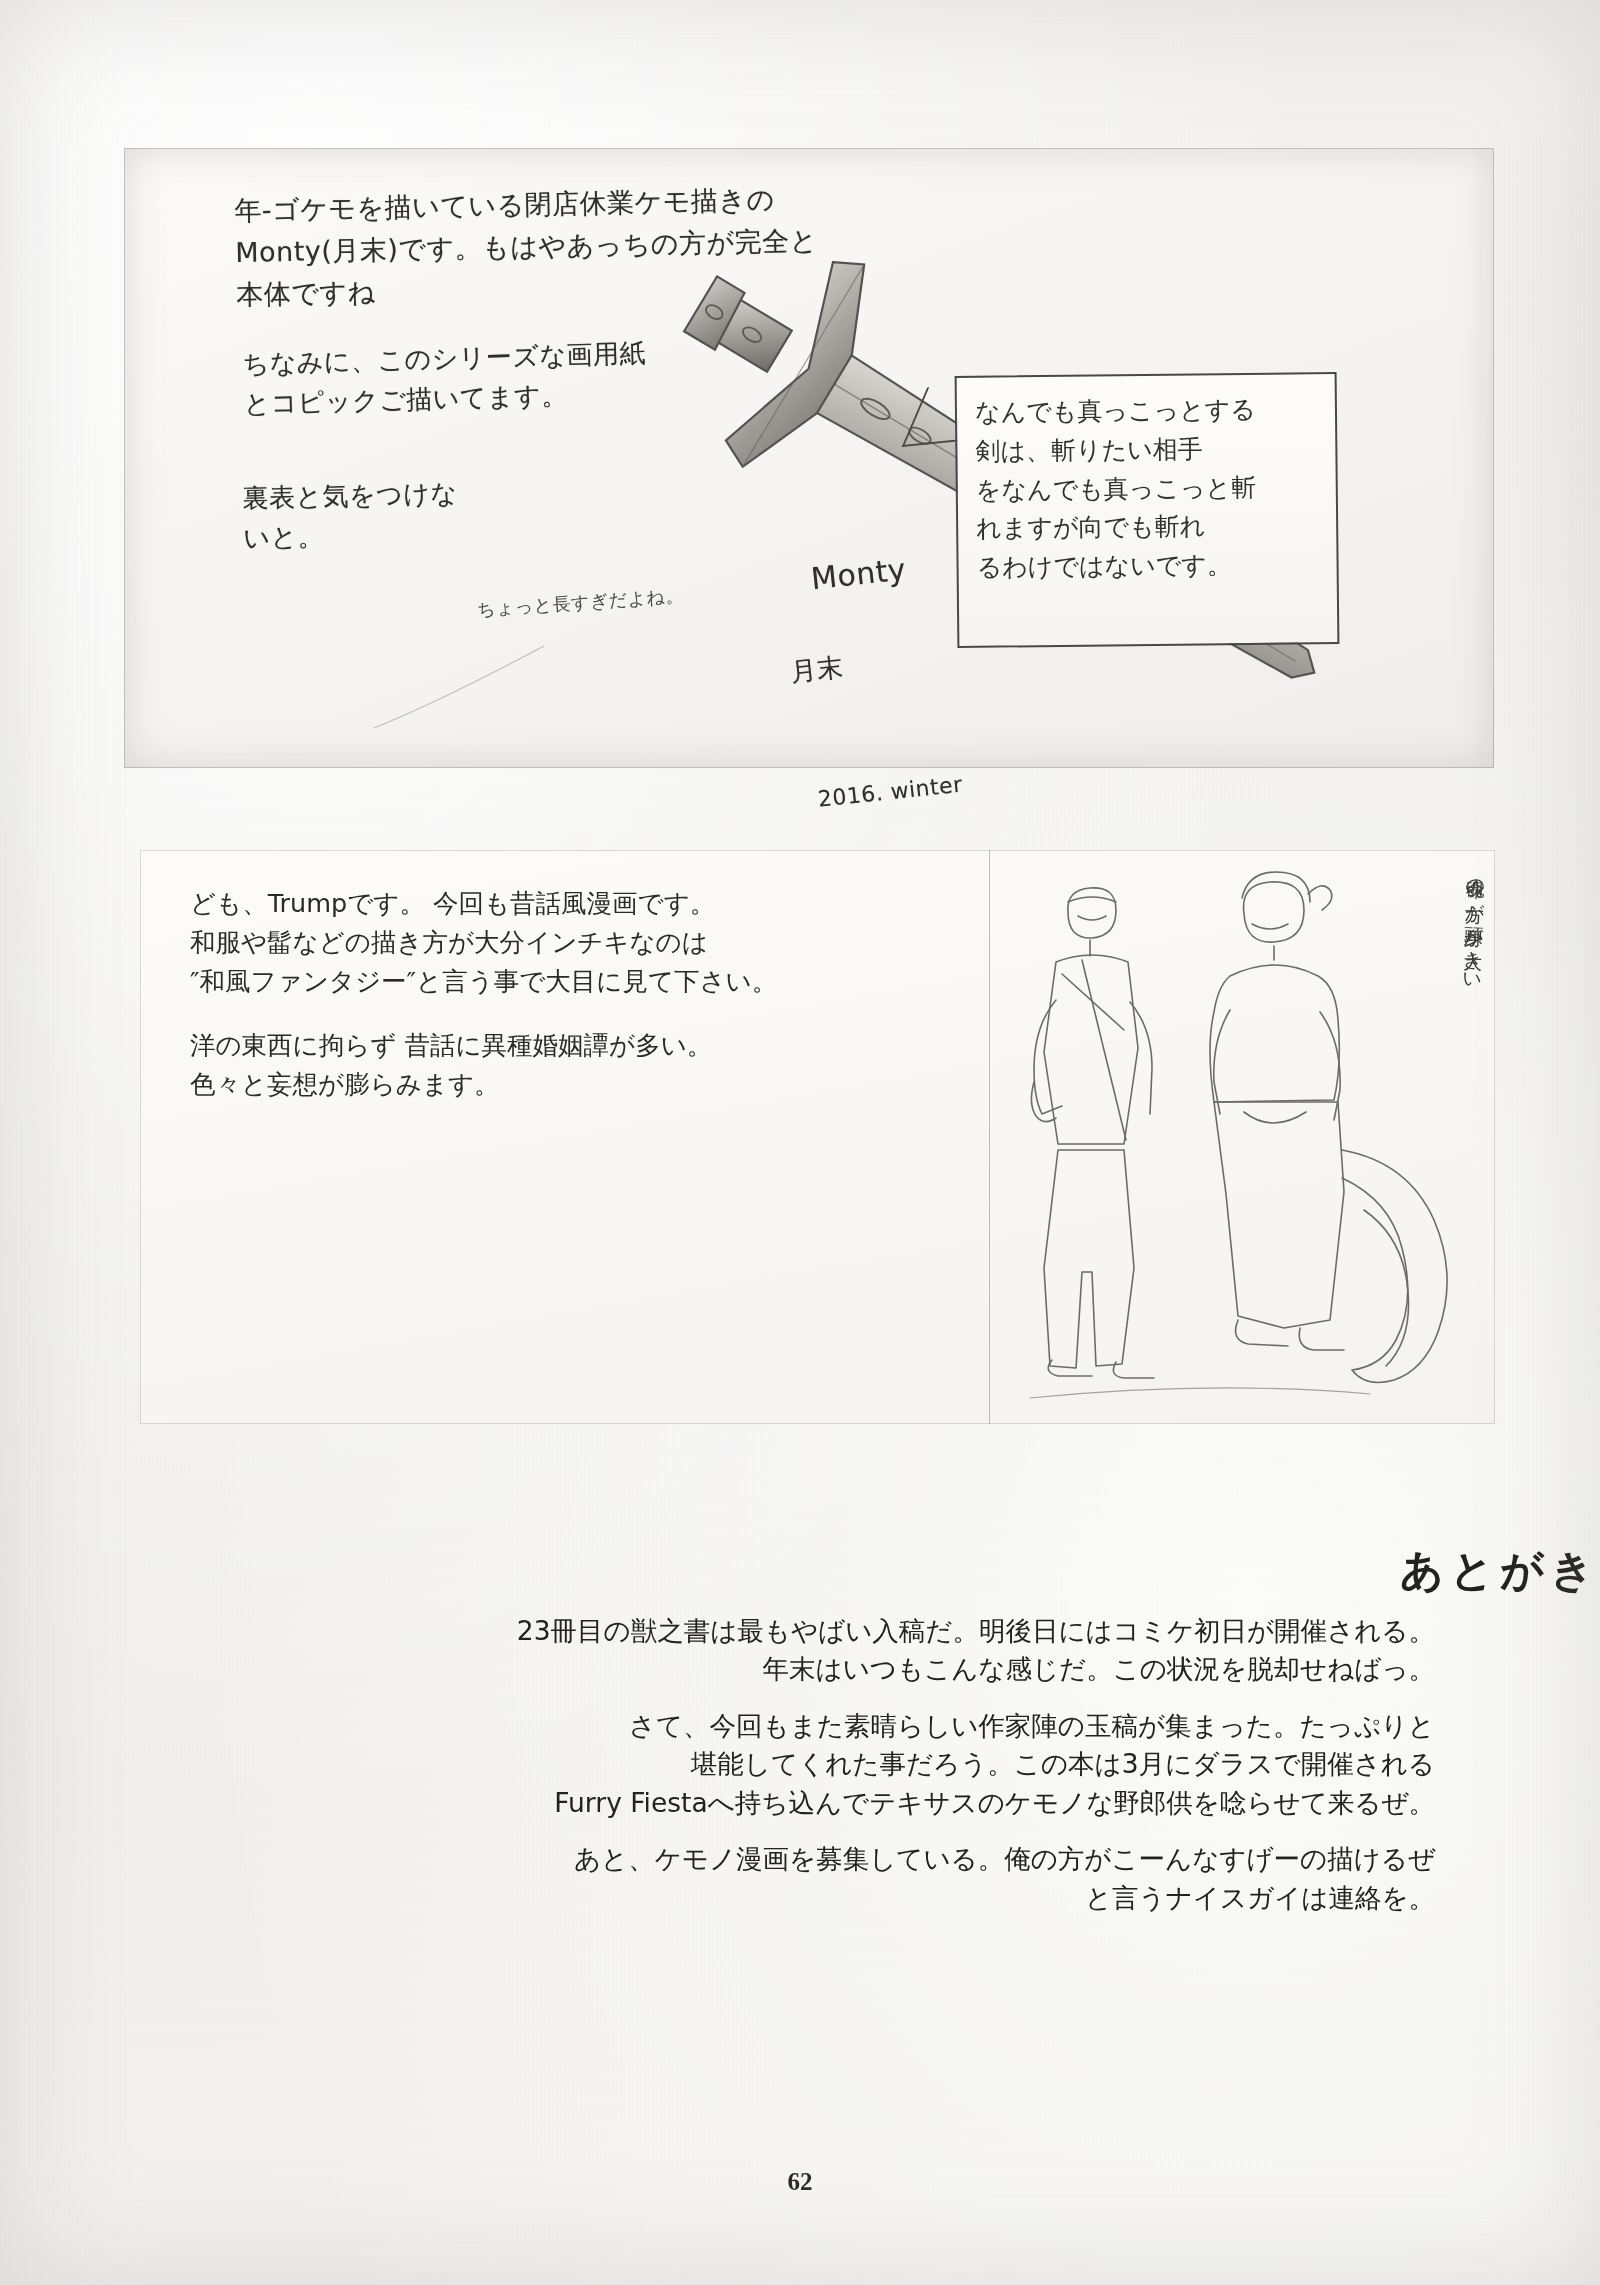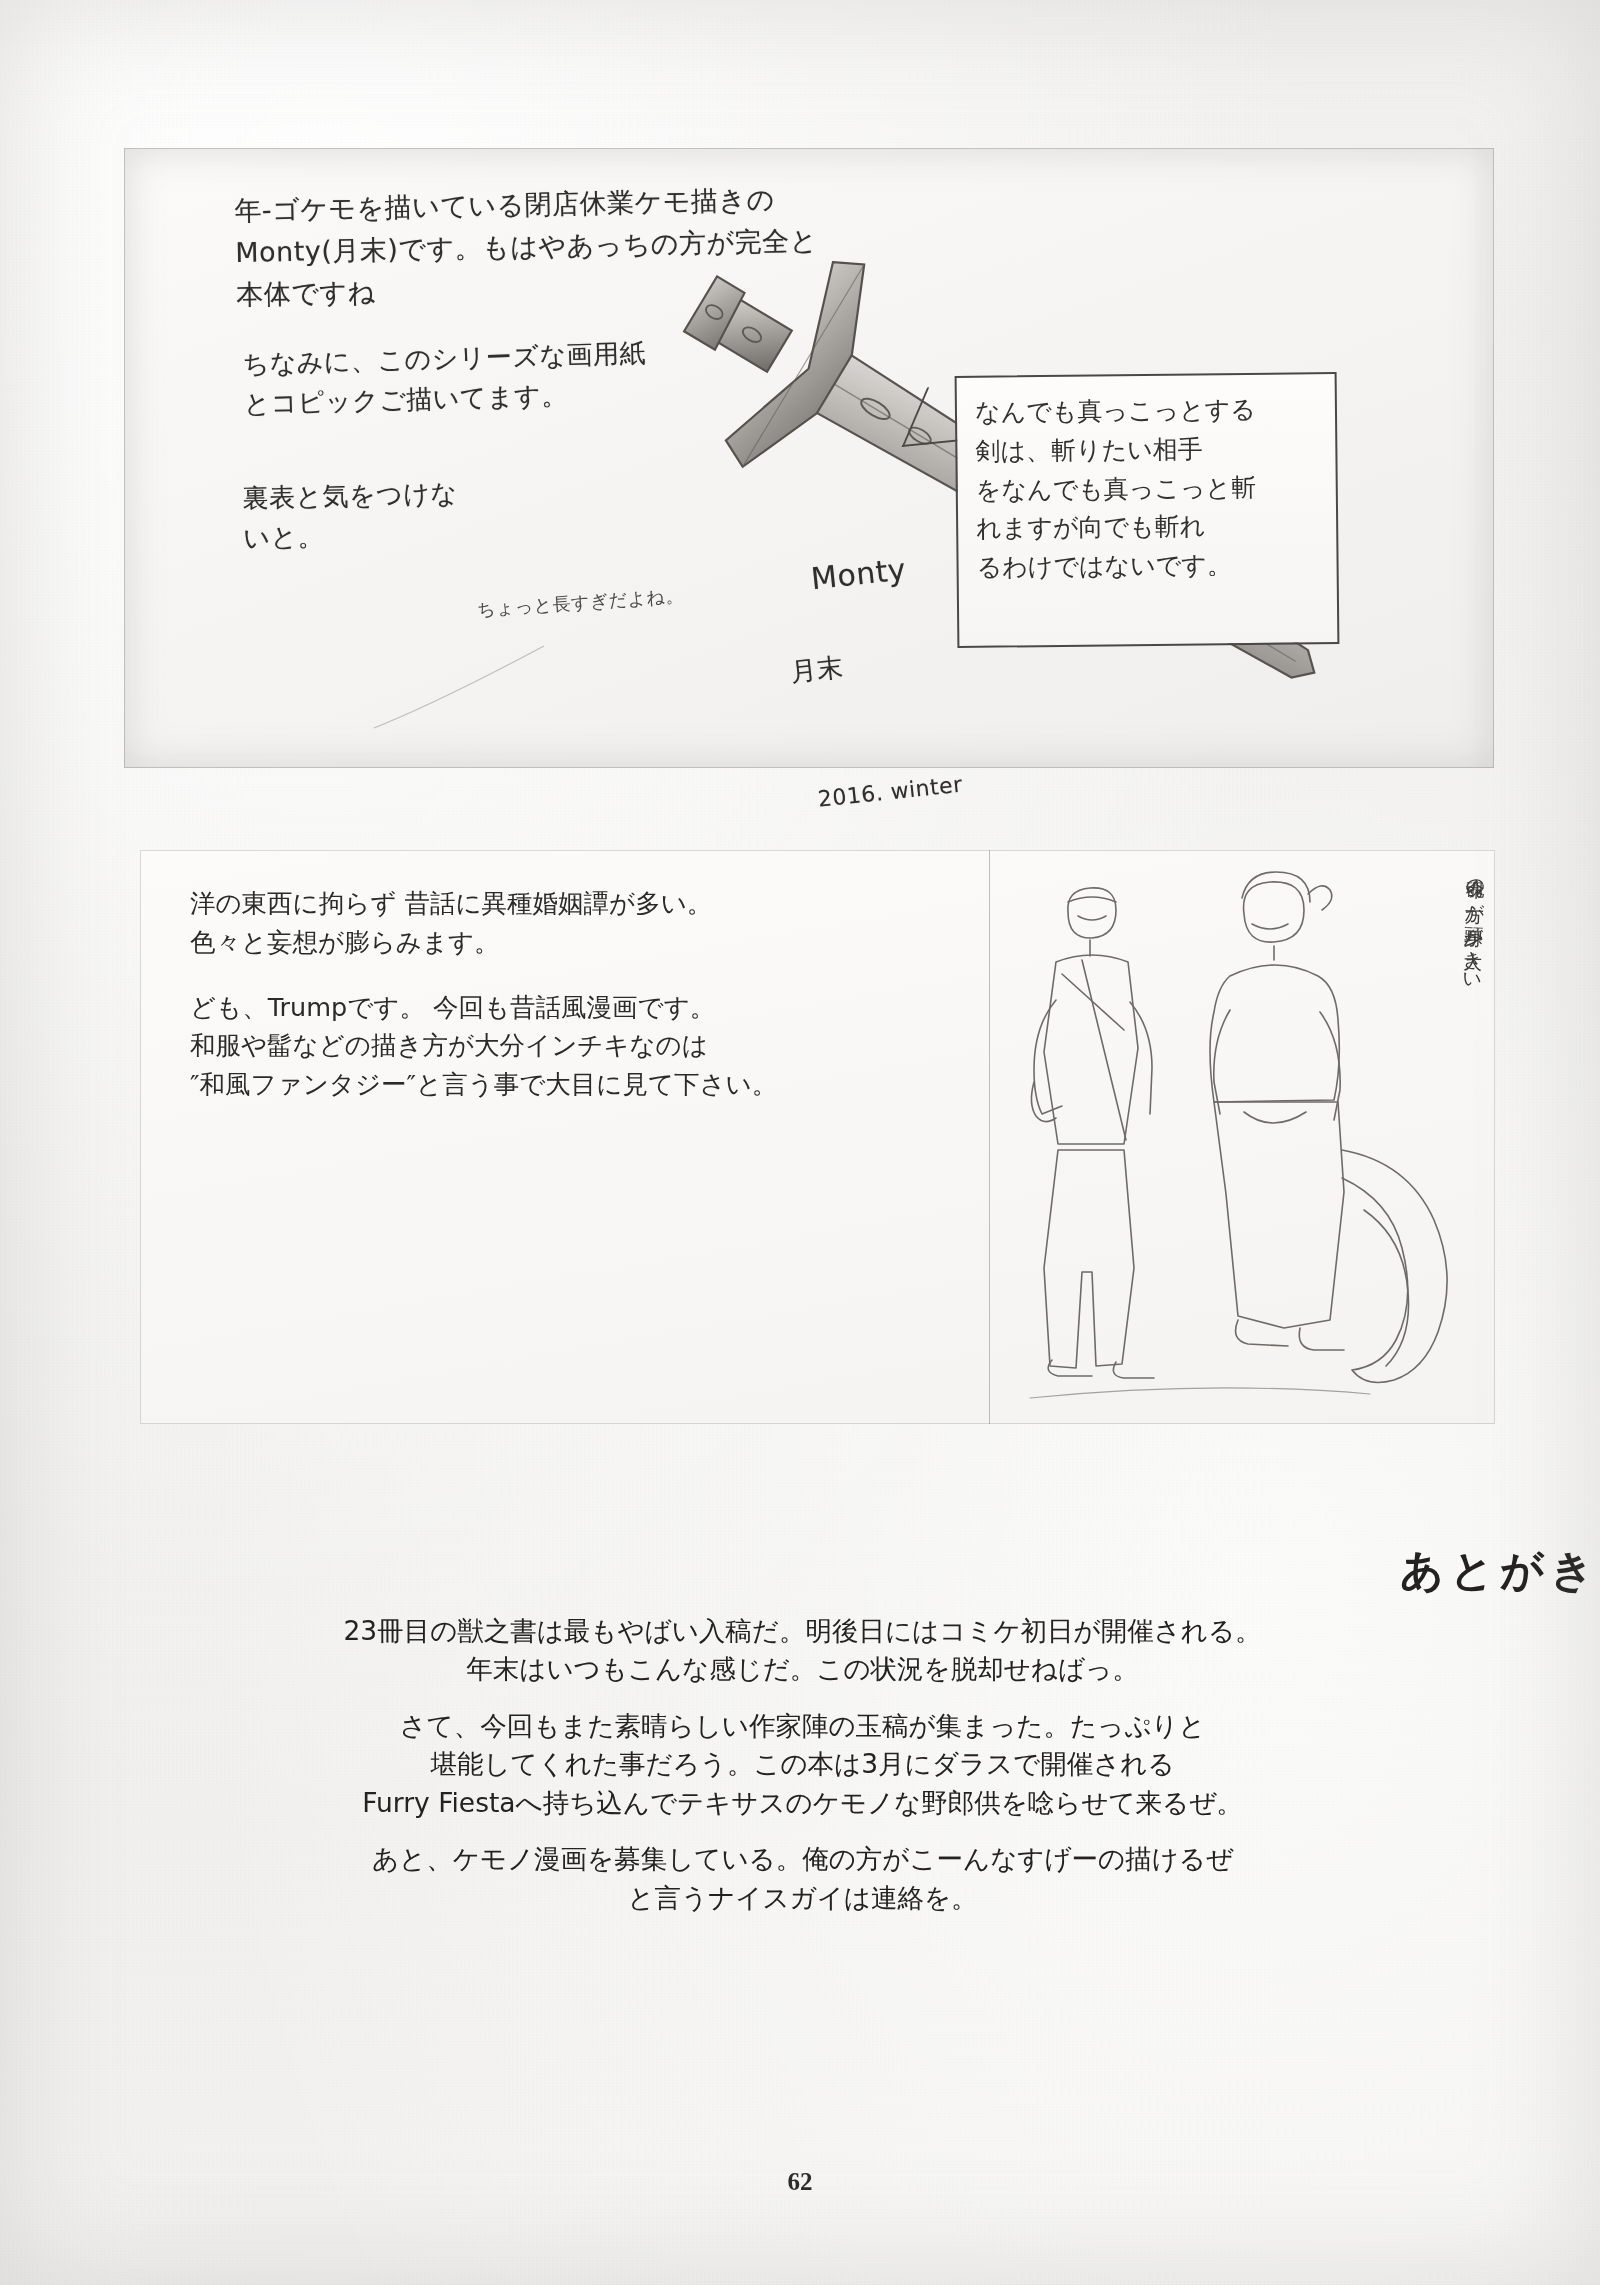--- a/index.html
+++ b/index.html
@@ -159,21 +159,21 @@
     font-weight: bold;
     font-size: 43px;
     letter-spacing: 6px;
     color: #232221;
   }
   .afterword-body {
     position: absolute;
     left: 170px;
     top: 1612px;
     width: 1265px;
-    text-align: center;
+    text-align: right;
     font-family: "DejaVu Sans", sans-serif;
     font-size: 26.5px;
     line-height: 1.45;
     color: #232221;
   }
   .afterword-body p { margin: 0 0 18px 0; white-space: pre-wrap; }
 
   .page-number {
     position: absolute;
     left: 0; right: 0;
@@ -260,25 +260,25 @@
       <div class="btxt">なんでも真っこっとする
 剣は、斬りたい相手
 をなんでも真っこっと斬
 れますが向でも斬れ
 るわけではないです。</div>
     </div>
   </div>
 
   <div class="panel-text">
     <div class="body-col">
-      <p>洋の東西に拘らず 昔話に異種婚姻譚が多い。
-色々と妄想が膨らみます。</p>
       <p>ども、Trumpです。 今回も昔話風漫画です。
 和服や髷などの描き方が大分インチキなのは
 ″和風ファンタジー″と言う事で大目に見て下さい。</p>
+      <p>洋の東西に拘らず 昔話に異種婚姻譚が多い。
+色々と妄想が膨らみます。</p>
     </div>
 
     <div class="sketch-box">
       <svg viewBox="0 0 505 574" width="505" height="574">
         <g fill="none" stroke="#6e6b67" stroke-width="1.6" stroke-linecap="round" stroke-linejoin="round">
 
           <path d="M78 62 q-2 -22 22 -24 q26 -2 26 22 q0 26 -24 28 q-24 1 -24 -26 Z"></path>
           <path d="M78 52 q24 -10 48 0"></path>
           <path d="M88 66 q14 8 28 0"></path>
           <path d="M100 90 l0 16"></path>

